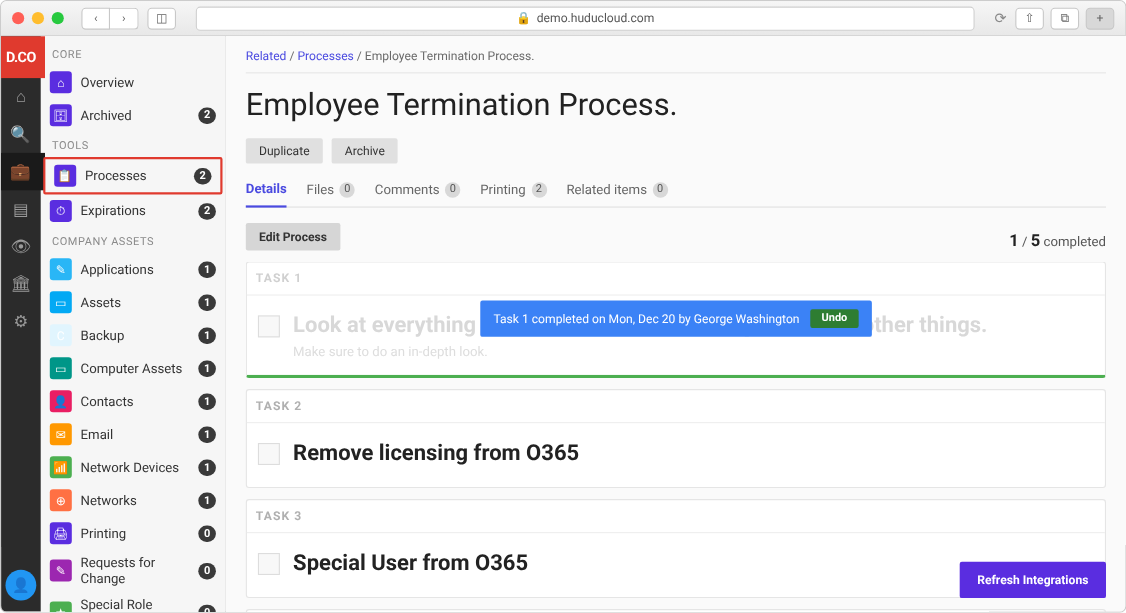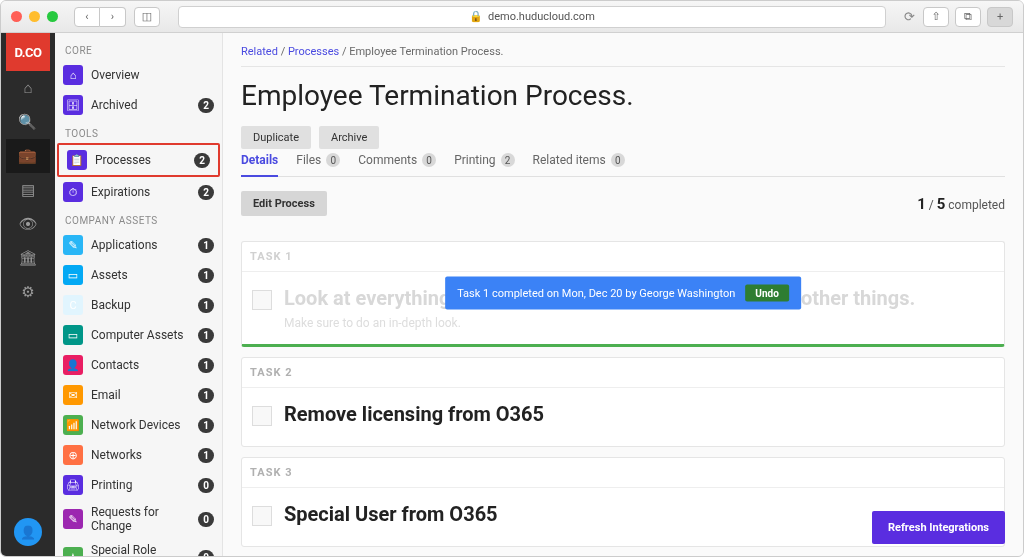--- a/index.html
+++ b/index.html
@@ -10,45 +10,45 @@
 .tl{width:11px;height:11px;border-radius:50%}
 .tl.r{background:#ff5f56}.tl.y{background:#ffbd2e}.tl.g{background:#27c93f}
 .navbtns{display:flex;gap:0}
 .navbtn{width:26px;height:20px;border:1px solid #c8c8c8;background:#fff;display:flex;align-items:center;justify-content:center;font-size:11px;color:#666}
 .navbtn:first-child{border-radius:4px 0 0 4px}
 .navbtn:last-child{border-radius:0 4px 4px 0;border-left:0}
 .sq{width:26px;height:20px;border:1px solid #c8c8c8;border-radius:4px;background:#fff;display:flex;align-items:center;justify-content:center;font-size:11px;color:#666}
 .url{flex:1;height:22px;border:1px solid #d0d0d0;border-radius:4px;background:#fff;display:flex;align-items:center;justify-content:center;font-size:11px;color:#555;margin:0 10px}
 .actions{display:flex;gap:6px}
 .body{flex:1;display:flex;overflow:hidden}
-.iconrail{width:54px;background:#2b2b2b;display:flex;flex-direction:column;align-items:center;padding:0;position:relative}
+.iconrail{width:36px;background:#2b2b2b;display:flex;flex-direction:column;align-items:center;padding:0;position:relative}
 .logo{width:44px;height:38px;background:#e03a2e;display:flex;align-items:center;justify-content:center;font-weight:700;color:#fff;font-size:13px;letter-spacing:-0.5px}
 .rail-icon{width:44px;height:34px;display:flex;align-items:center;justify-content:center;color:#9a9a9a;font-size:15px}
 .rail-icon.active{background:#1a1a1a;color:#fff}
 .rail-bottom{margin-top:auto;padding-bottom:10px}
 .avatar{width:28px;height:28px;border-radius:50%;background:#2196f3;display:flex;align-items:center;justify-content:center;color:#fff;font-size:13px}
 .sidebar{width:168px;background:#f6f6f6;border-right:1px solid #e4e4e4;overflow-y:auto;padding-top:4px}
 .sb-section{font-size:10px;color:#8a8a8a;font-weight:400;letter-spacing:0.5px;padding:8px 10px 4px}
 .sb-item{display:flex;align-items:center;padding:5px 8px;font-size:12px;color:#333;gap:8px;position:relative}
 .sb-item.highlight{border:2px solid #e03a2e;border-radius:2px;margin:0 2px}
 .sb-icon{width:20px;height:20px;border-radius:3px;display:flex;align-items:center;justify-content:center;font-size:11px;flex-shrink:0}
 .sb-label{flex:1}
 .sb-badge{background:#3a3a3a;color:#fff;font-size:10px;font-weight:700;min-width:16px;height:15px;border-radius:8px;display:flex;align-items:center;justify-content:center;padding:0 5px}
 .main{flex:1;background:#fafafa;overflow-y:auto;padding:8px 18px 18px 18px;position:relative}
 .crumbs{font-size:11px;color:#6a6a6a;padding:4px 0}
 .crumbs a{color:#4a4ae0;text-decoration:none}
 .divider{border:0;border-top:1px solid #e5e5e5;margin:4px 0 12px}
 .pagetitle{font-size:28px;font-weight:400;color:#222;margin-bottom:14px}
-.btnrow{display:flex;gap:8px;margin-bottom:0}
+.btnrow{display:flex;gap:8px;margin-bottom:12px}
 .btn{background:#e0e0e0;border:0;padding:5px 12px;font-size:11px;color:#333;border-radius:2px;cursor:pointer}
 .tabs{display:flex;gap:18px;border-bottom:1px solid #e0e0e0;margin-bottom:14px}
-.tab{font-size:12px;color:#666;padding:4px 0 8px;display:flex;align-items:flex-start;gap:5px}
+.tab{font-size:12px;color:#666;padding:4px 0 8px;display:flex;align-items:center;gap:5px}
 .tab.active{color:#4a4ae0;font-weight:700;border-bottom:2px solid #4a4ae0;margin-bottom:-1px}
 .tab-badge{background:#d8d8d8;color:#555;font-size:10px;min-width:14px;height:14px;border-radius:7px;display:flex;align-items:center;justify-content:center;padding:0 4px}
-.toolbar{display:flex;align-items:center;justify-content:space-between;margin-bottom:25px}
+.toolbar{display:flex;align-items:flex-end;justify-content:space-between;margin-bottom:10px}
 .editbtn{background:#d6d6d6;border:0;padding:6px 12px;font-size:11px;font-weight:700;color:#333;border-radius:2px}
 .progress{font-size:12px;color:#555}
 .progress b{font-size:15px;color:#222}
 .task{background:#fff;border:1px solid #e5e5e5;border-radius:3px;margin-bottom:10px}
 .task-head{font-size:11px;font-weight:700;color:#b0b0b0;letter-spacing:1px;padding:8px;border-bottom:1px solid #eee}
 .task-body{display:flex;align-items:flex-start;padding:14px 10px;gap:12px}
 .task-check{width:20px;height:20px;border:1px solid #ddd;background:#f8f8f8;flex-shrink:0;margin-top:4px}
 .task-content h3{font-size:20px;font-weight:700;color:#222;margin-bottom:6px}
 .task.completed{position:relative;border-bottom:3px solid #4caf50}
 .task.completed .task-head{color:#d0d0d0}

